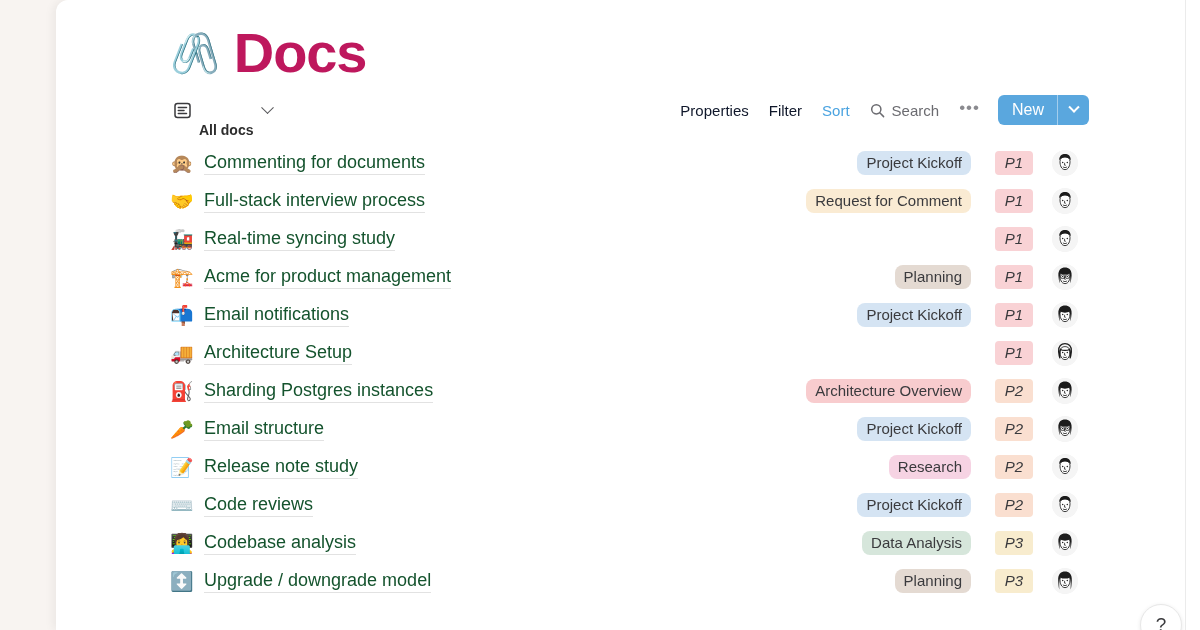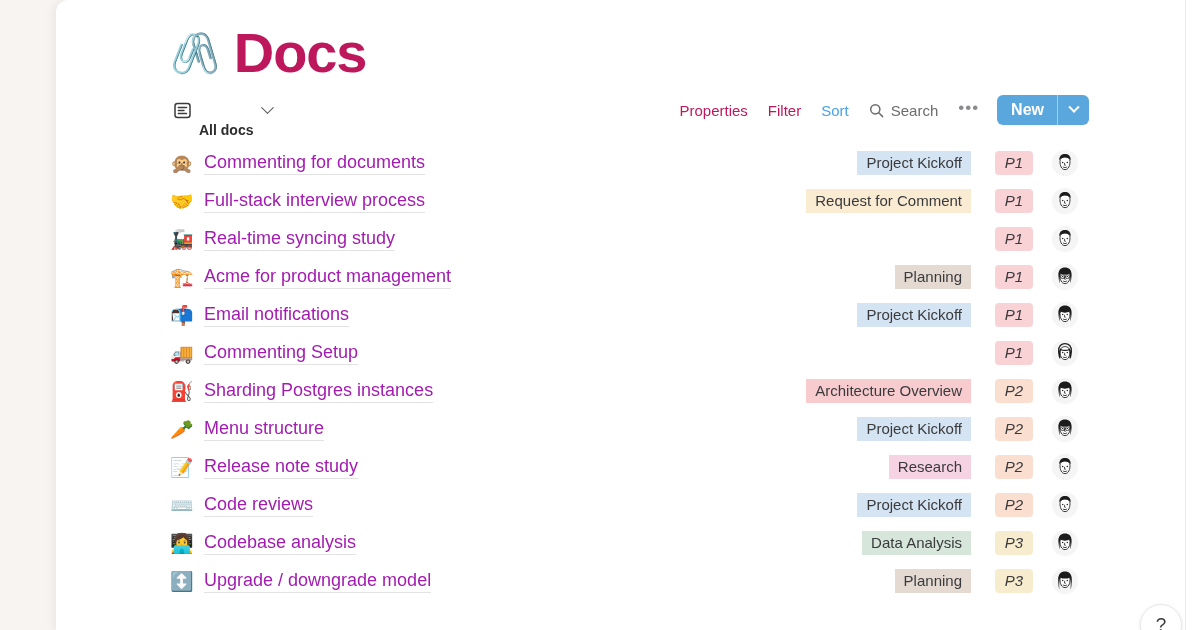--- a/index.html
+++ b/index.html
@@ -110,21 +110,21 @@
     margin-left: 2px;
   }
 
   #toolbar-actions {
     display: flex;
     align-items: center;
     gap: 0px;
   }
   .tb-item {
     font-size: 15px;
-    color: #be185d;
+    color: #0f172a;
     padding: 6px 10px;
     border-radius: 5px;
     cursor: pointer;
     white-space: nowrap;
     line-height: 1;
   }
   .tb-item.active { color: #4aa3e0; }
   .tb-search {
     display: flex;
     align-items: center;
@@ -153,21 +153,21 @@
     background: #5aa7de;
     border-radius: 6px;
     margin-left: 8px;
     height: 30px;
     overflow: hidden;
   }
   #new-button {
     display: flex; align-items: center;
     padding: 0 13px 0 14px;
     font-size: 16px;
-    font-weight: 700;
+    font-weight: 400;
     color: #ffffff;
     cursor: pointer;
     line-height: 1;
   }
   #new-dropdown {
     display: flex; align-items: center; justify-content: center;
     width: 32px;
     border-left: 1px solid rgba(255,255,255,0.45);
     cursor: pointer;
   }
@@ -197,37 +197,37 @@
   }
   .row-emoji {
     font-size: 19px;
     width: 24px;
     text-align: center;
     line-height: 1;
     flex: none;
   }
   .row-title {
     font-size: 18px;
-    color: #a21caf;
+    color: #14532d;
     border-bottom: 1px solid #e2e2e2;
     padding-bottom: 1px;
     white-space: nowrap;
   }
   .doc-right {
     margin-left: auto;
     display: flex;
     align-items: center;
     gap: 0;
     flex: none;
   }
   .tag {
     font-size: 15px;
     color: #3a3a3d;
     padding: 3px 9px 4px 9px;
-    border-radius: 0;
+    border-radius: 8px;
     white-space: nowrap;
     line-height: 1.15;
   }
   .tag-slot {
     display: flex;
     justify-content: flex-end;
     width: 232px;
     padding-right: 16px;
   }
   .prio {
@@ -467,21 +467,21 @@
     <path d="M11.2 17.1 C12.2 17.8 13.8 17.8 14.8 17.1" fill="none" stroke="#1c1c1c" stroke-width="0.8" stroke-linecap="round"></path>
 
   </svg>
                 </span>
       </div>
     </div>
           </div>
           <div class="doc-row">
     <div class="doc-left">
       <span class="row-emoji">🚚</span>
-      <span class="row-title">Commenting Setup</span>
+      <span class="row-title">Architecture Setup</span>
     </div>
     <div class="doc-right">
       <div class="tag-slot">
         
       </div>
       <div class="prio-slot">
         <span class="prio" style="background:#f9d2d5">P1</span>
       </div>
       <div class="avatar-slot">
         <span class="avatar">
@@ -523,21 +523,21 @@
     <path d="M11.2 17.1 C12.2 17.8 13.8 17.8 14.8 17.1" fill="none" stroke="#1c1c1c" stroke-width="0.8" stroke-linecap="round"></path>
 
   </svg>
                 </span>
       </div>
     </div>
           </div>
           <div class="doc-row">
     <div class="doc-left">
       <span class="row-emoji">🥕</span>
-      <span class="row-title">Menu structure</span>
+      <span class="row-title">Email structure</span>
     </div>
     <div class="doc-right">
       <div class="tag-slot">
         <span class="tag" style="background:#d5e4f3">Project Kickoff</span>
       </div>
       <div class="prio-slot">
         <span class="prio" style="background:#fadfd0">P2</span>
       </div>
       <div class="avatar-slot">
         <span class="avatar">

